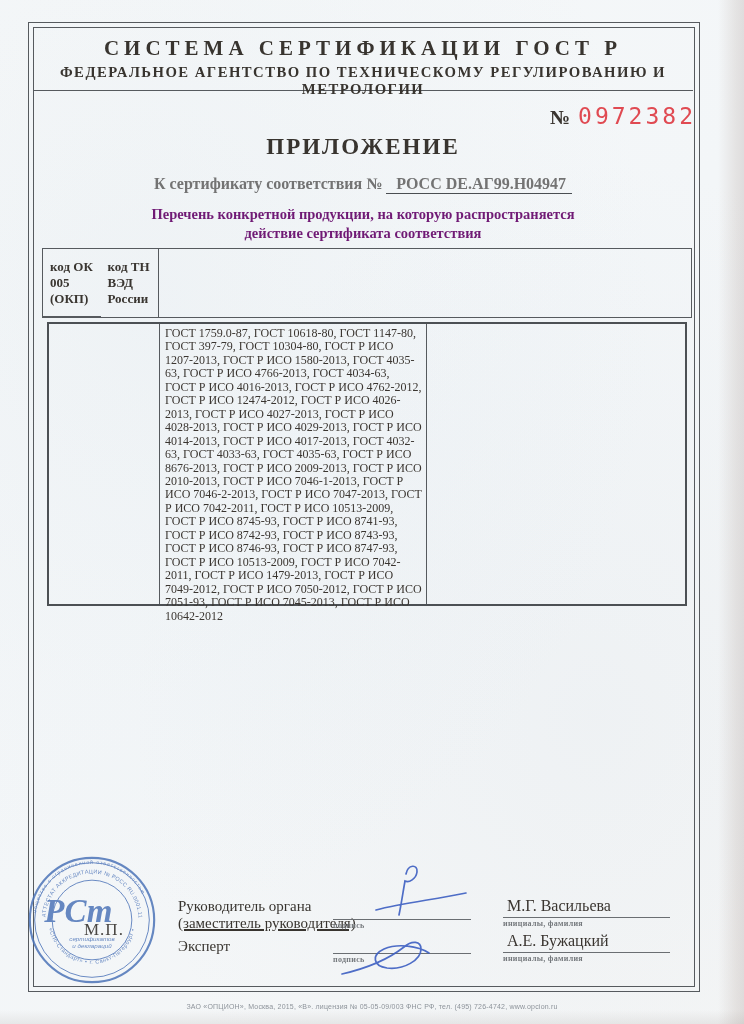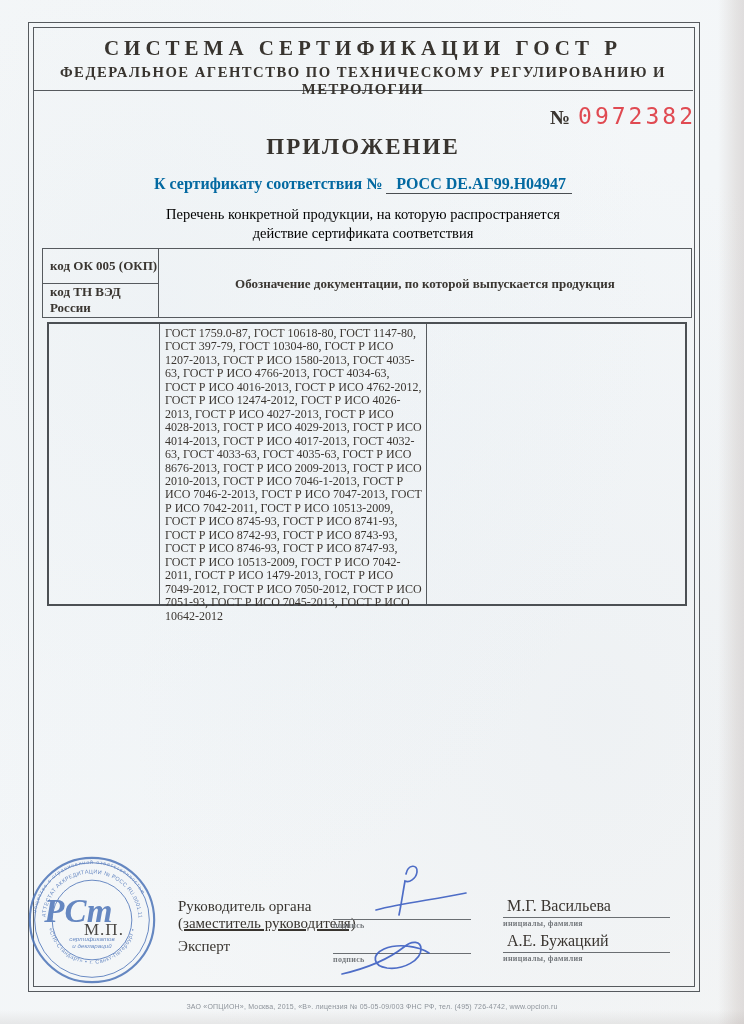--- a/index.html
+++ b/index.html
@@ -45,37 +45,37 @@
   .form-number .digits{
     font-family:"DejaVu Sans Mono",monospace;font-size:23px;letter-spacing:3px;
     color:#e04a52;font-weight:500;
   }
   .doc-title{
     left:33px;top:134px;width:660px;text-align:center;
     font-weight:bold;font-size:23px;letter-spacing:2px;color:#38342f;
   }
   .cert-line{
     left:33px;top:175px;width:660px;text-align:center;
-    font-weight:bold;font-size:16px;color:#0369a1;white-space:nowrap;
+    font-weight:bold;font-size:16px;color:#737373;white-space:nowrap;
   }
   .cert-line .cert-no{
     border-bottom:1px solid #4a4e52;padding:0 6px 1px 10px;font-weight:bold;
   }
   .subtitle{
     left:33px;top:205px;width:660px;text-align:center;
-    font-weight:normal;font-size:14.5px;color:#000000;line-height:19px;
+    font-weight:bold;font-size:14.5px;color:#701a75;line-height:19px;
   }
 
   
   .tbl-header{
     left:42px;top:248px;width:650px;height:70px;
     border:1.2px solid #565a5e;box-sizing:border-box;display:flex;
     font-size:13px;font-weight:bold;color:#3a3631;
   }
-  .th-col1{width:116px;border-right:1.2px solid #565a5e;box-sizing:border-box;display:flex;flex-direction:column;}
+  .th-col1{width:116px;border-right:1.2px solid #565a5e;box-sizing:border-box;display:flex;flex-direction:row;}
   .th-col1 .cell{flex:1;display:flex;align-items:center;padding-left:7px;box-sizing:border-box;}
   .th-col1 .cell.top{border-bottom:1.2px solid #565a5e;}
   .th-col2{width:267px;border-right:1.2px solid #565a5e;box-sizing:border-box;
     display:flex;align-items:center;justify-content:center;text-align:center;line-height:17px;padding:0 18px;}
   .th-col3{flex:1;display:flex;align-items:center;justify-content:center;text-align:center;line-height:17px;padding:0 14px;}
 
   .tbl-body{
     left:47px;top:322px;width:640px;height:284px;
     border:2px solid #4c5054;box-sizing:border-box;display:flex;
   }
@@ -142,21 +142,20 @@
 <div class="abs subtitle">
   <div>Перечень конкретной продукции,  на которую распространяется</div>
   <div>действие сертификата соответствия</div>
 </div>
 
 <div class="abs tbl-header">
   <div class="th-col1">
     <div class="cell top">код ОК 005 (ОКП)</div>
     <div class="cell">код ТН ВЭД России</div>
   </div>
-  <div class="th-col3">Обозначение документации, по которой выпускается продукция</div>
 </div>
 
 <div class="abs tbl-body">
   <div class="tb-col1"></div>
   <div class="tb-col2">ГОСТ 1759.0-87, ГОСТ 10618-80, ГОСТ 1147-80, ГОСТ 397-79, ГОСТ 10304-80, ГОСТ Р ИСО 1207-2013, ГОСТ Р ИСО 1580-2013, ГОСТ 4035-63, ГОСТ Р ИСО 4766-2013, ГОСТ 4034-63, ГОСТ Р ИСО 4016-2013, ГОСТ Р ИСО 4762-2012, ГОСТ Р ИСО 12474-2012, ГОСТ Р ИСО 4026-2013, ГОСТ Р ИСО 4027-2013, ГОСТ Р ИСО 4028-2013, ГОСТ Р ИСО 4029-2013, ГОСТ Р ИСО 4014-2013, ГОСТ Р ИСО 4017-2013, ГОСТ 4032-63, ГОСТ 4033-63, ГОСТ 4035-63, ГОСТ Р ИСО 8676-2013, ГОСТ Р ИСО 2009-2013, ГОСТ Р ИСО 2010-2013, ГОСТ Р ИСО 7046-1-2013, ГОСТ Р ИСО 7046-2-2013, ГОСТ Р ИСО 7047-2013, ГОСТ Р ИСО 7042-2011, ГОСТ Р ИСО 10513-2009, ГОСТ Р ИСО 8745-93, ГОСТ Р ИСО 8741-93, ГОСТ Р ИСО 8742-93, ГОСТ Р ИСО 8743-93, ГОСТ Р ИСО 8746-93, ГОСТ Р ИСО 8747-93, ГОСТ Р ИСО 10513-2009, ГОСТ Р ИСО 7042-2011, ГОСТ Р ИСО 1479-2013, ГОСТ Р ИСО 7049-2012, ГОСТ Р ИСО 7050-2012, ГОСТ Р ИСО 7051-93, ГОСТ Р ИСО 7045-2013, ГОСТ Р ИСО 10642-2012</div>
   <div class="tb-col3"></div>
 </div>
 
 <svg class="abs stamp-svg" viewBox="0 0 140 140">
   <defs>

